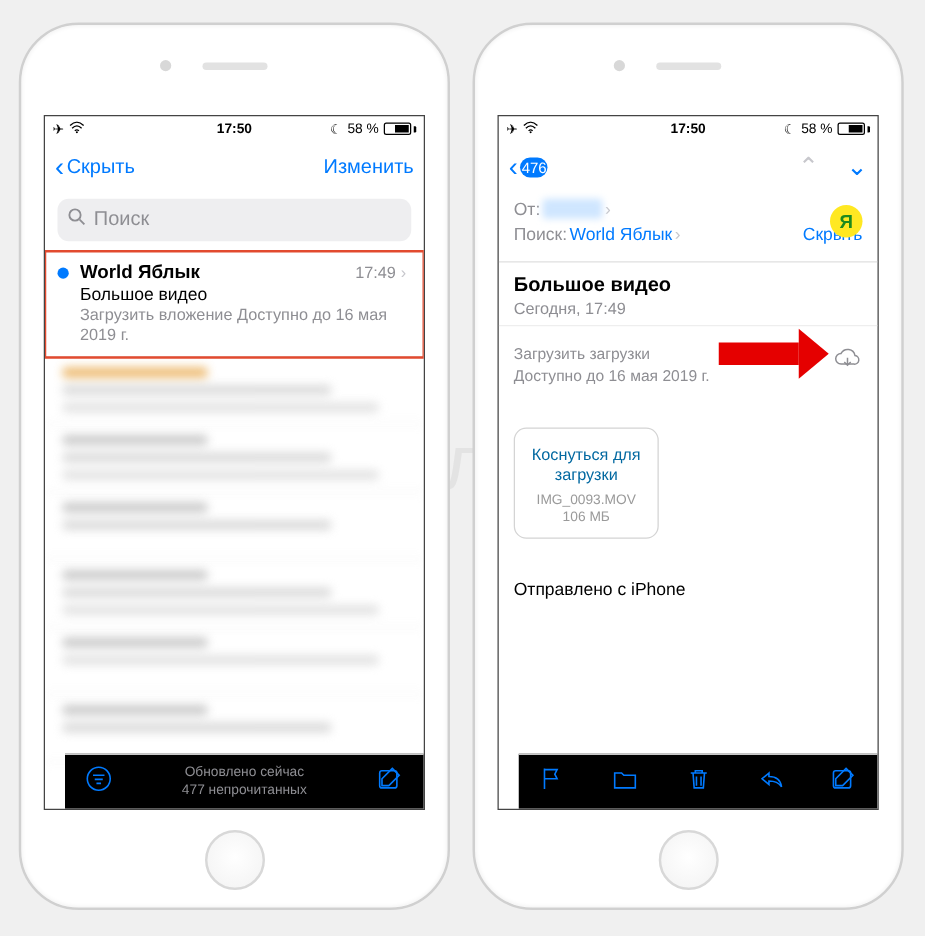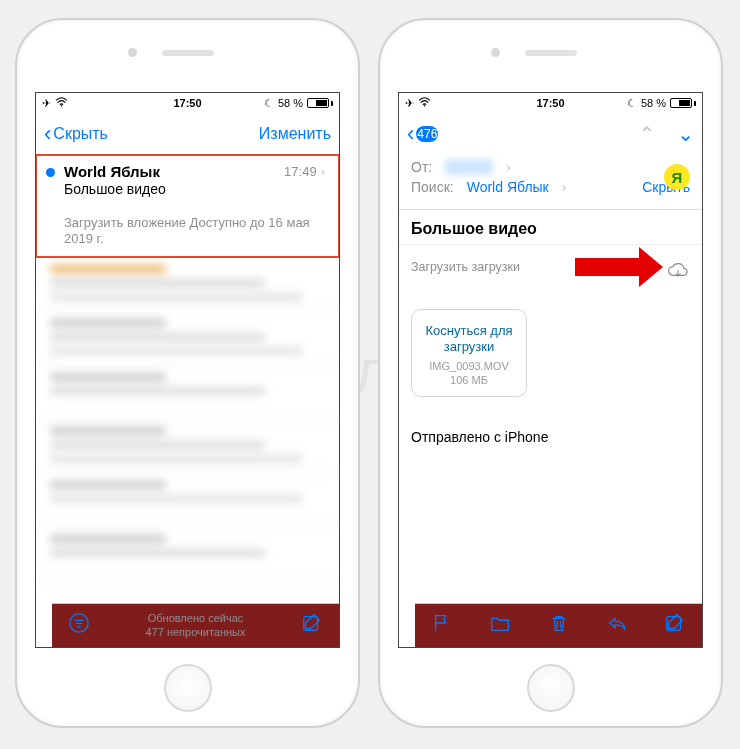--- a/index.html
+++ b/index.html
@@ -75,44 +75,44 @@
   }
   .mail-row.hl { outline: 2px solid #e24a2f; outline-offset: -1px; }
   .unread-dot {
     position: absolute; left: 10px; top: 13px; width: 9px; height: 9px;
     background: #007aff; border-radius: 50%;
   }
   .row-top { display: flex; justify-content: space-between; align-items: center; }
   .sender { font-size: 15px; font-weight: 600; }
   .time-cell { display: flex; align-items: center; gap: 4px; color: #8e8e93; font-size: 13px; }
   .subj { font-size: 14px; margin-top: 1px; color: #000; }
-  .prev { font-size: 13px; color: #8e8e93; line-height: 1.25; margin-top: 18px; }
+  .prev { font-size: 13px; color: #8e8e93; line-height: 1.25; margin-top: 1px; }
 
   .blur-row {
     height: 54px; border-bottom: 0.5px solid #e8e8e8; padding: 8px 14px;
     filter: blur(4px); opacity: .8;
   }
   .blur-line { height: 8px; border-radius: 3px; background: #bdbdbd; margin-bottom: 6px; }
   .blur-line.short { width: 42%; }
   .blur-line.med { width: 78%; background: #d2d2d2; }
   .blur-line.long { width: 92%; background: #dcdcdc; }
 
   
   .toolbar {
     position: absolute; left: 16px; right: 0; bottom: 0; height: 44px;
-    border-top: 0.5px solid #c8c8c8; background: #7f1d1d;
+    border-top: 0.5px solid #c8c8c8; background: #000000;
     display: flex; align-items: center; justify-content: space-between; padding: 0 16px;
     color: #007aff; font-size: 21px;
   }
   .toolbar .center-info { font-size: 11px; color: #8e8e93; text-align: center; line-height: 1.25; }
   .toolbar.five { justify-content: space-between; }
 
   
   .detail-header { padding: 4px 12px 10px; border-bottom: 0.5px solid #e0e0e0; }
-  .dh-line { display: flex; align-items: flex-end; gap: 13px; font-size: 14px; margin-bottom: 4px; }
+  .dh-line { display: flex; align-items: flex-end; gap: 2px; font-size: 14px; margin-bottom: 4px; }
   .dh-label { color: #8e8e93; }
   .dh-from { color: #007aff; filter: blur(3px); background: #cfe6ff; border-radius: 3px; padding: 0 22px; }
   .dh-to { color: #007aff; }
   .dh-chev { color: #c7c7cc; }
   .dh-hide { margin-left: auto; color: #007aff; }
   .avatar {
     position: absolute; right: 12px; top: 71px; width: 26px; height: 26px; border-radius: 50%;
     background: #ffe822; display: flex; align-items: center; justify-content: center;
     font-weight: 700; font-size: 15px; color: #1e8a1e;
   }
@@ -191,20 +191,29 @@
 
     <div class="nav">
       <div class="back">
         <span class="chev">‹</span>
         <span>Скрыть</span>
       </div>
       <span>Изменить</span>
     </div>
 
 
+    <div class="search">
+      <span>
+        <svg width="15" height="15" viewBox="0 0 20 20">
+            <circle cx="8" cy="8" r="6" stroke="#8e8e93" fill="none" stroke-width="2"></circle>
+            <line x1="13" y1="13" x2="18" y2="18" stroke="#8e8e93" stroke-width="2"></line>
+          </svg>
+      </span>
+      <span>Поиск</span>
+    </div>
 
     <div class="mail-row hl">
       <span class="unread-dot"></span>
       <div class="row-top">
         <span class="sender">World Яблык</span>
         <span class="time-cell">
           <span>17:49</span>
           <span style="color:#c7c7cc">›</span>
         </span>
       </div>
@@ -315,25 +324,27 @@
       <div class="dh-line">
         <span class="dh-label">Поиск:</span>
         <span class="dh-to">World Яблык</span>
         <span class="dh-chev">›</span>
         <span class="dh-hide">Скрыть</span>
       </div>
     </div>
 
     <div class="msg-head">
       <div class="msg-title">Большое видео</div>
+      <div class="msg-date">Сегодня, 17:49</div>
     </div>
 
     <div class="att-info">
       <div class="att-txt">
         <div>Загрузить загрузки</div>
+        <div>Доступно до 16 мая 2019 г.</div>
       </div>
       <span class="cloud-dl">
         <svg viewBox="0 0 28 22" width="24" height="20">
             <path d="M8 16 a5 5 0 0 1 0-10 a7 7 0 0 1 13 2 a4 4 0 0 1 -1 8 H8" stroke="#8e8e93" fill="none" stroke-width="1.4"></path>
             <path d="M14 10 v7 M11 14 l3 3 3-3" stroke="#8e8e93" fill="none" stroke-width="1.4"></path>
           </svg>
       </span>
       <div class="red-arrow" style="left:176px; top:10px;">
         <div class="shaft"></div>
           <div class="head"></div>

